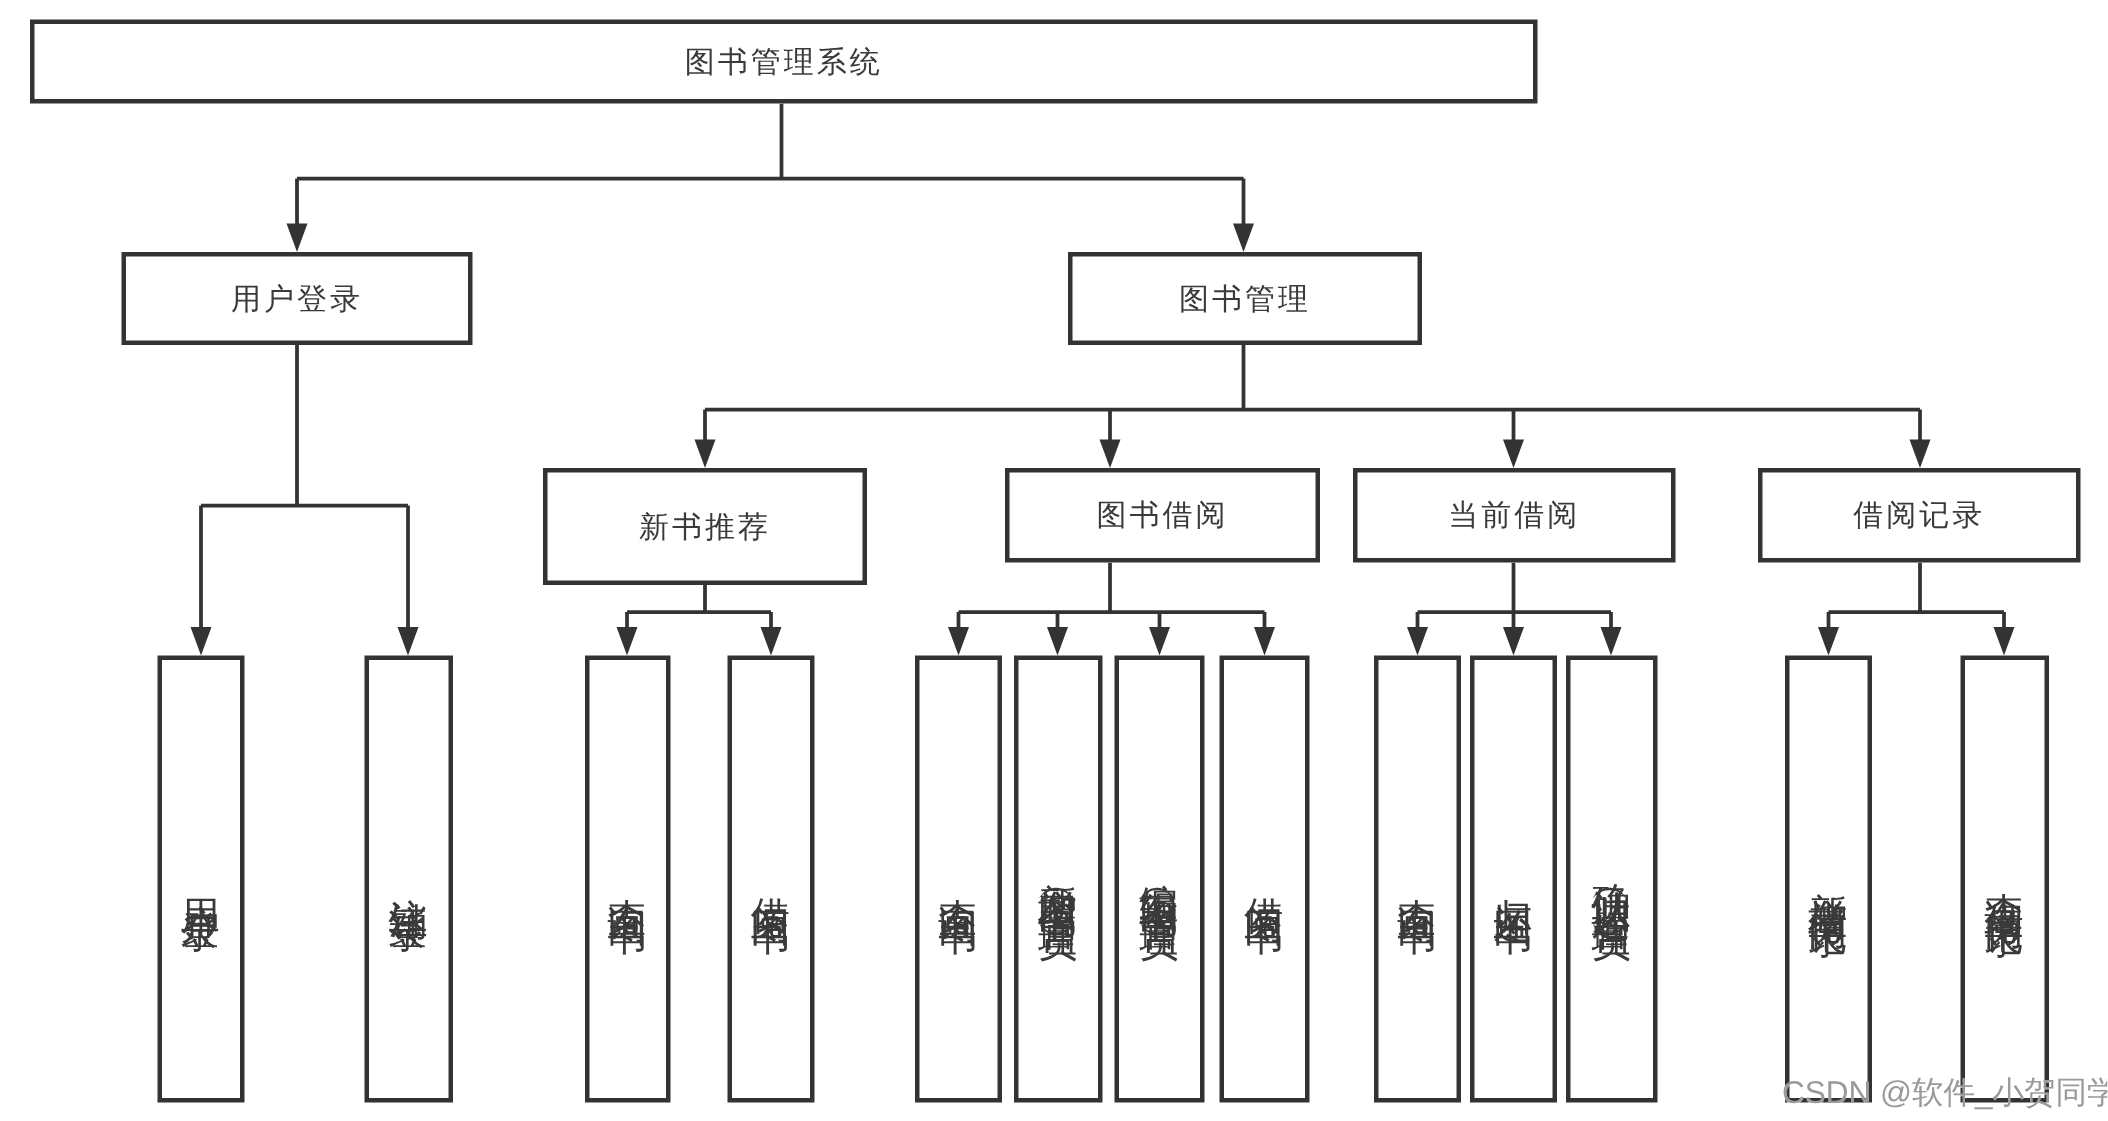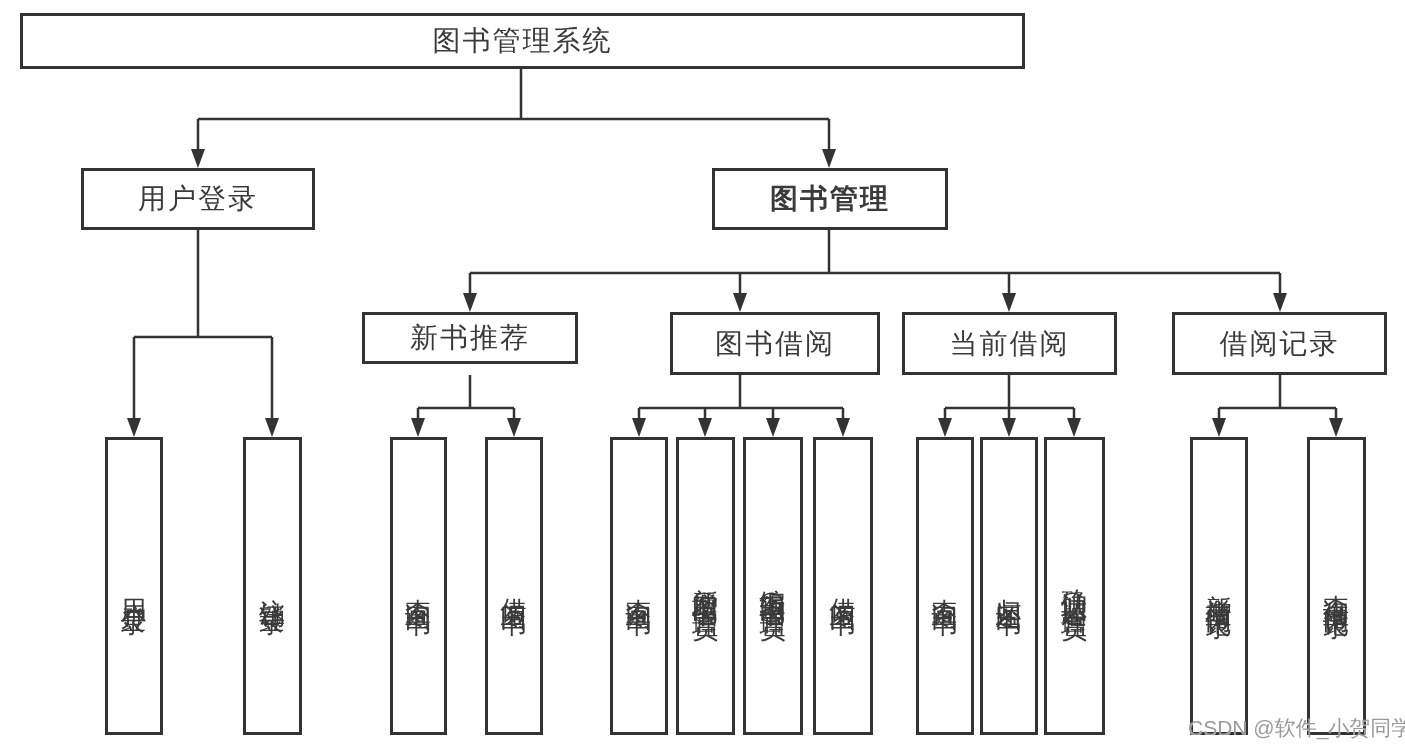--- a/index.html
+++ b/index.html
@@ -19,21 +19,21 @@
   #wires{position:absolute;left:0;top:0;}
   .node{
     position:absolute;
     box-sizing:border-box;
     background:var(--background);
     border:3px solid var(--line);
     display:flex;align-items:center;justify-content:center;
     color:var(--text);
   }
   .node.h .label{
-    font-size:28px;
+    font-size:20px;
     letter-spacing:2px;
     white-space:nowrap;
   }
   .node.v{padding:6px 0;}
   .node.v .label{
     writing-mode:vertical-lr;
     text-orientation:mixed;
     font-size:26px;
     letter-spacing:4px;
     line-height:1;
@@ -72,25 +72,25 @@
              M1329 418 L1343 418 L1336 437 Z"></path>
   </svg>
 
   <div class="node h" style="left:20px;top:13px;width:1005px;height:56px;">
     <span class="label">图书管理系统</span>
   </div>
 
   <div class="node h" style="left:81px;top:168px;width:234px;height:62px;">
     <span class="label">用户登录</span>
   </div>
-  <div class="node h" style="left:712px;top:168px;width:236px;height:62px;font-weight:bold;">
+  <div class="node h" style="left:712px;top:168px;width:236px;height:62px;">
     <span class="label">图书管理</span>
   </div>
 
-  <div class="node h" style="left:362px;top:312px;width:216px;height:52px;">
+  <div class="node h" style="left:362px;top:312px;width:216px;height:78px;">
     <span class="label">新书推荐</span>
   </div>
   <div class="node h" style="left:635px;top:312px;width:210px;height:63px;margin-left:35px;">
     <span class="label">图书借阅</span>
   </div>
   <div class="node h" style="left:1172px;top:312px;width:215px;height:63px;">
     <span class="label">借阅记录</span>
   </div>
   <div class="node h" style="left:902px;top:312px;width:215px;height:63px;">
     <span class="label">当前借阅</span>

